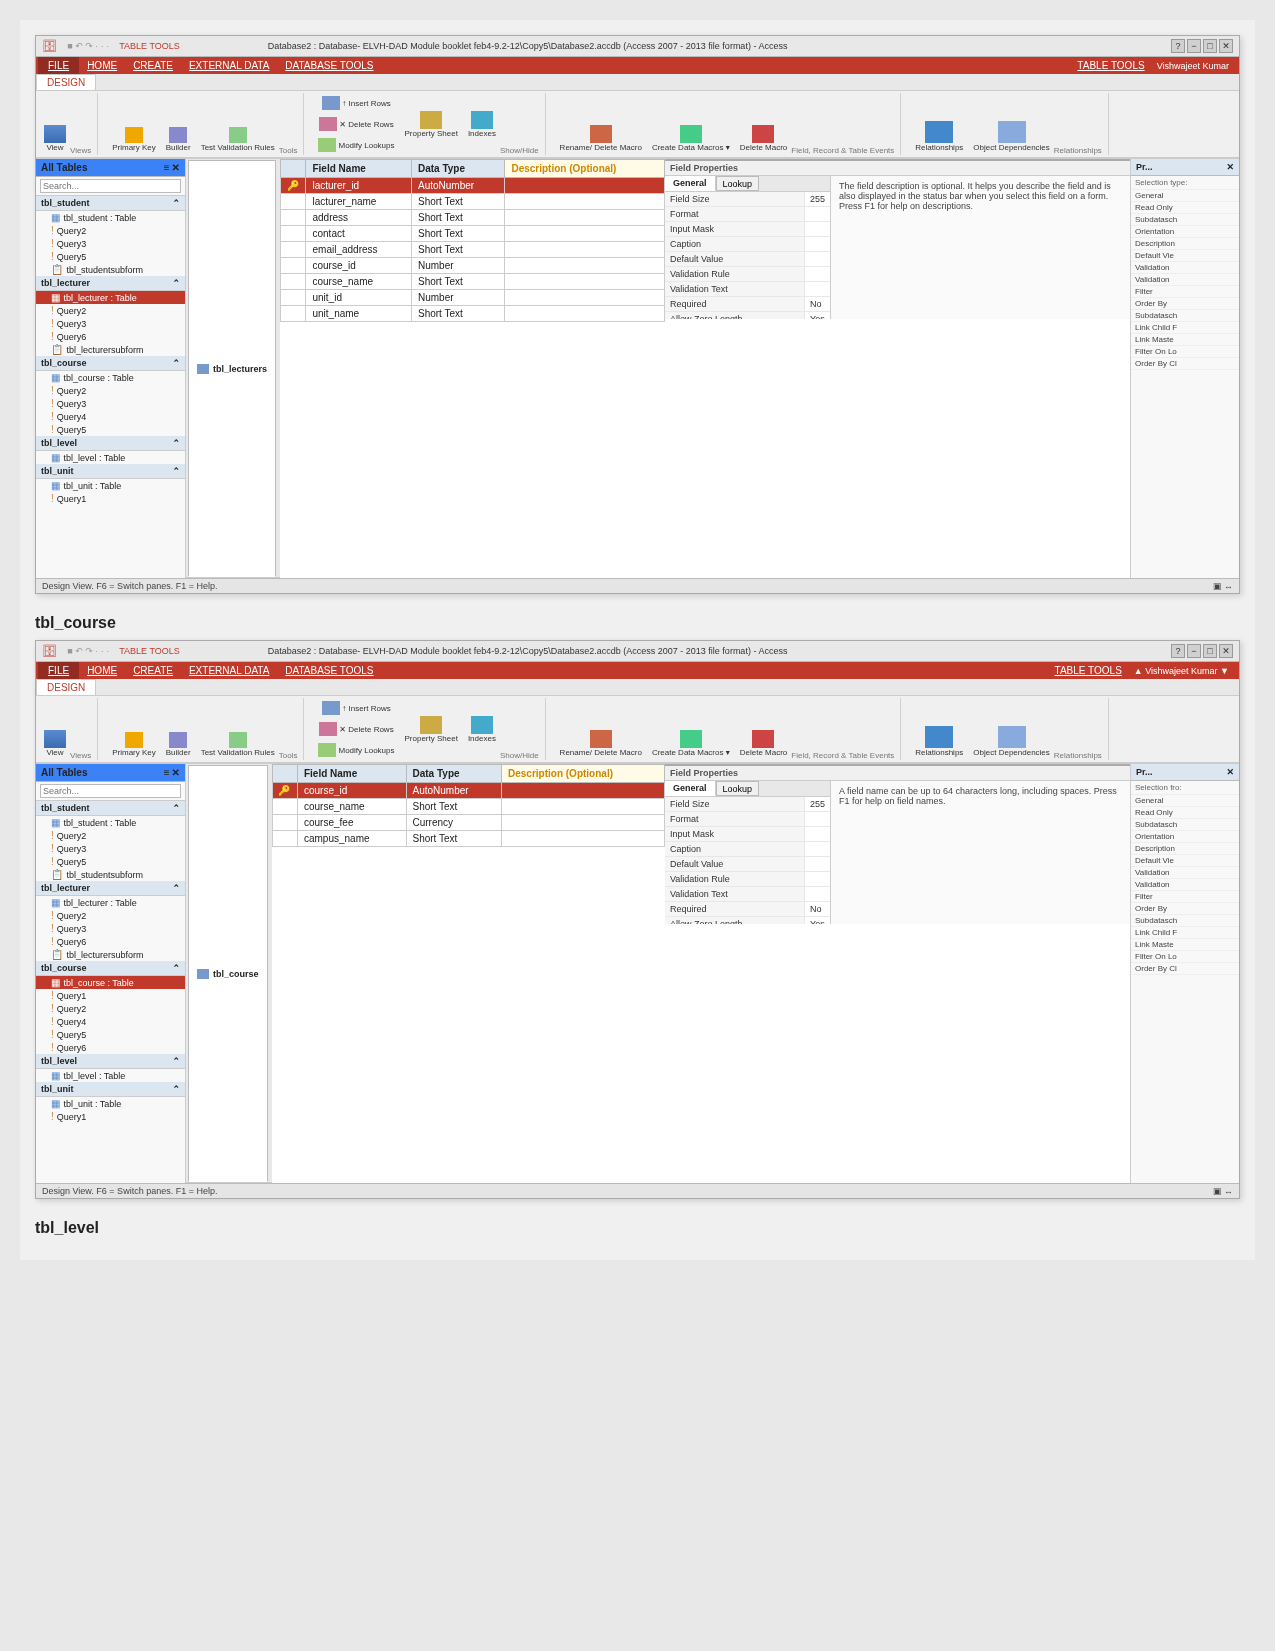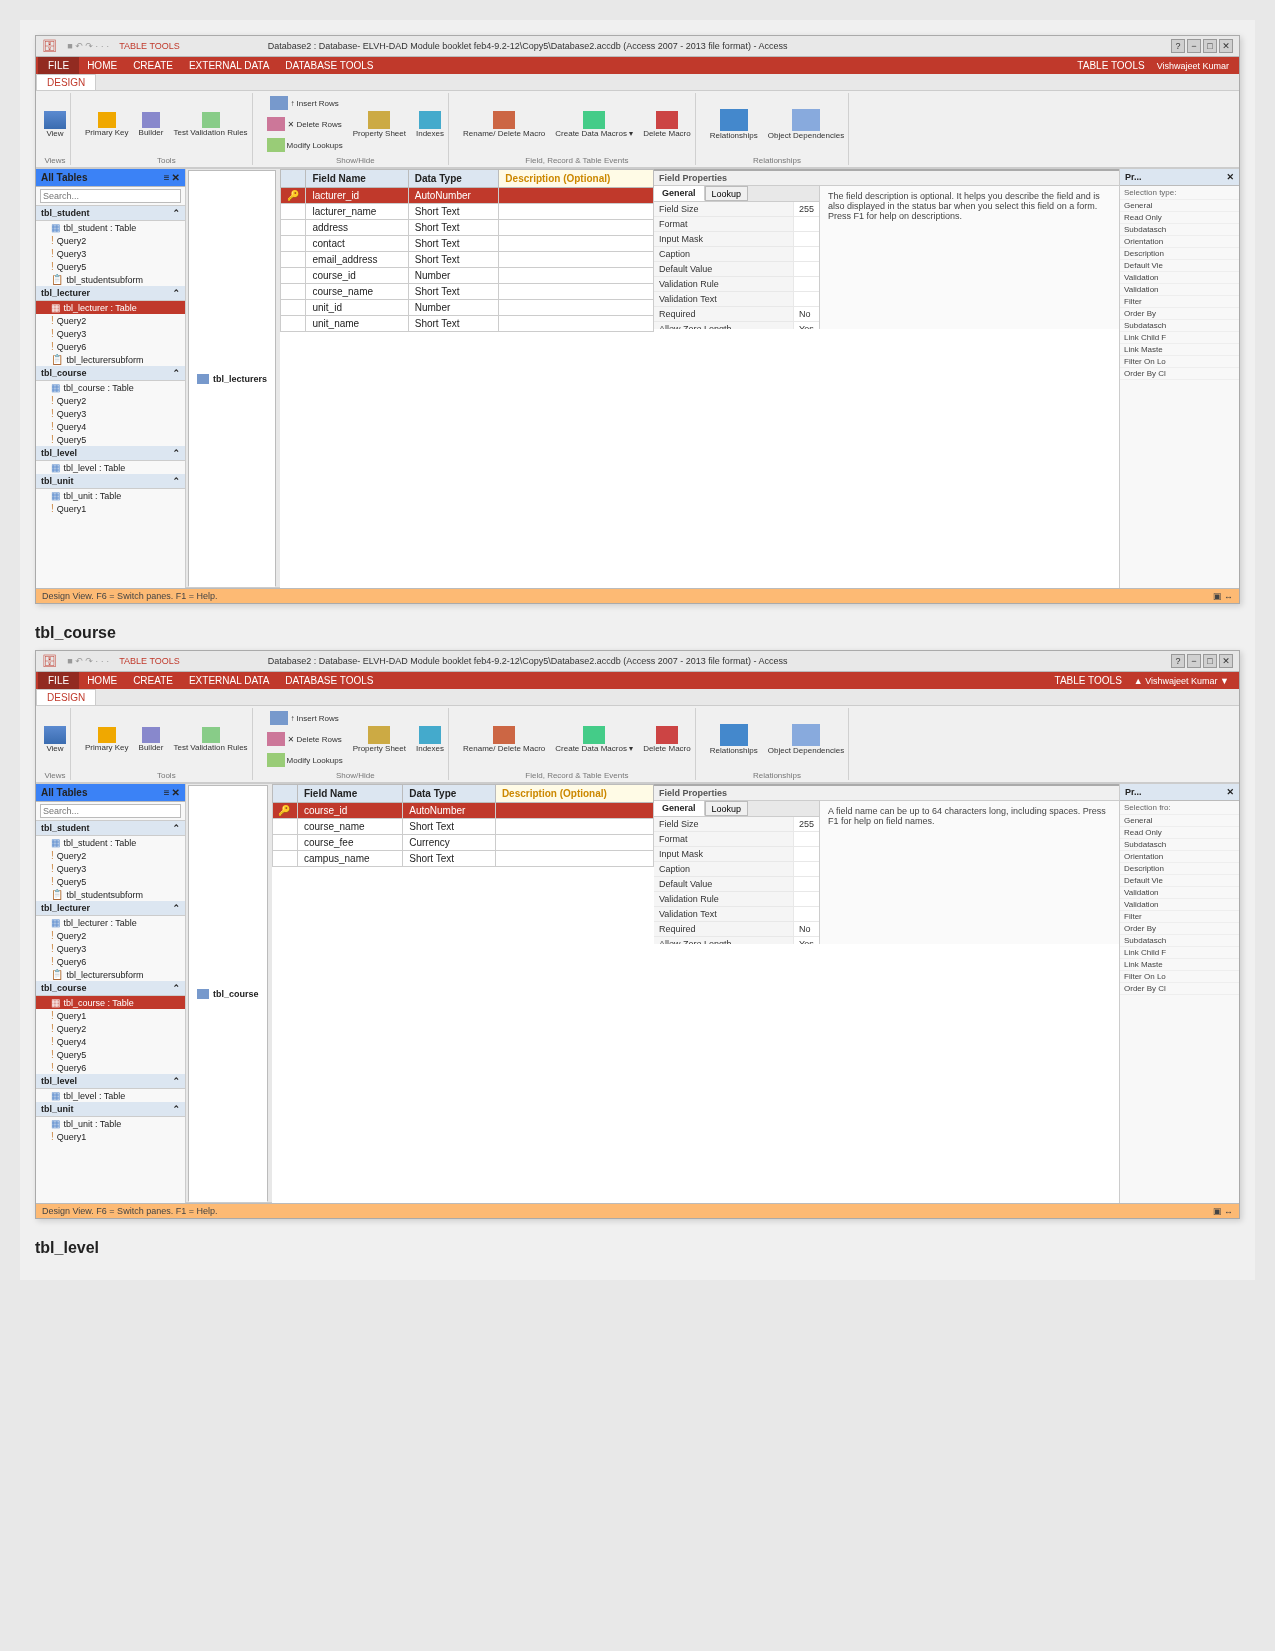--- a/index.html
+++ b/index.html
@@ -184,21 +184,21 @@
     }
 
     .row-indicator {
       width: 14px;
       text-align: center;
       color: #666;
     }
 
     
     .prop-pane {
-      width: 120px;
+      width: 109px;
       background: #f8f8f8;
       border-left: 1px solid #ccc;
       font-size: 9px;
       overflow-y: auto;
       flex-shrink: 0;
     }
 
     .prop-pane-header {
       background: #dce6f1;
       padding: 3px 5px;
@@ -273,21 +273,21 @@
       width: 300px;
       flex-shrink: 0;
     }
 
     .field-props-content {
       display: flex;
     }
 
     
     .status-bar {
-      background: #fdba74;
+      background: #e5e5e5;
       border-top: 1px solid #bbb;
       padding: 2px 6px;
       font-size: 9px;
       color: #444;
       display: flex;
       justify-content: space-between;
     }
 
     
     .section-label {
@@ -307,20 +307,21 @@
       display: flex;
       background: #c0392b;
       padding: 0 2px;
     }
 
     .menu-item {
       padding: 3px 8px;
       font-size: 10px;
       color: #fff;
       cursor: pointer;
+      text-decoration: underline;
     }
     .menu-item.file-btn {
       background: #922b21;
       padding: 3px 10px;
     }
 
     .lookup-btn {
       background: #f0f0f0;
       border: 1px solid #bbb;
       padding: 1px 6px;
@@ -332,23 +333,23 @@
     .ribbon-row {
       display: flex;
       background: #f0f0f0;
       border-bottom: 1px solid #ccc;
       padding: 2px 4px;
       gap: 8px;
     }
 
     .rb-group {
       display: flex;
-      flex-direction: column;
-      align-items: center;
+      align-items: flex-end;
       border-right: 1px solid #d0d0d0;
+      padding-right: 6px;
       margin-right: 2px;
     }
 
     .rb-buttons {
       display: flex;
       gap: 2px;
       flex: 1;
     }
 
     .rb-btn {

